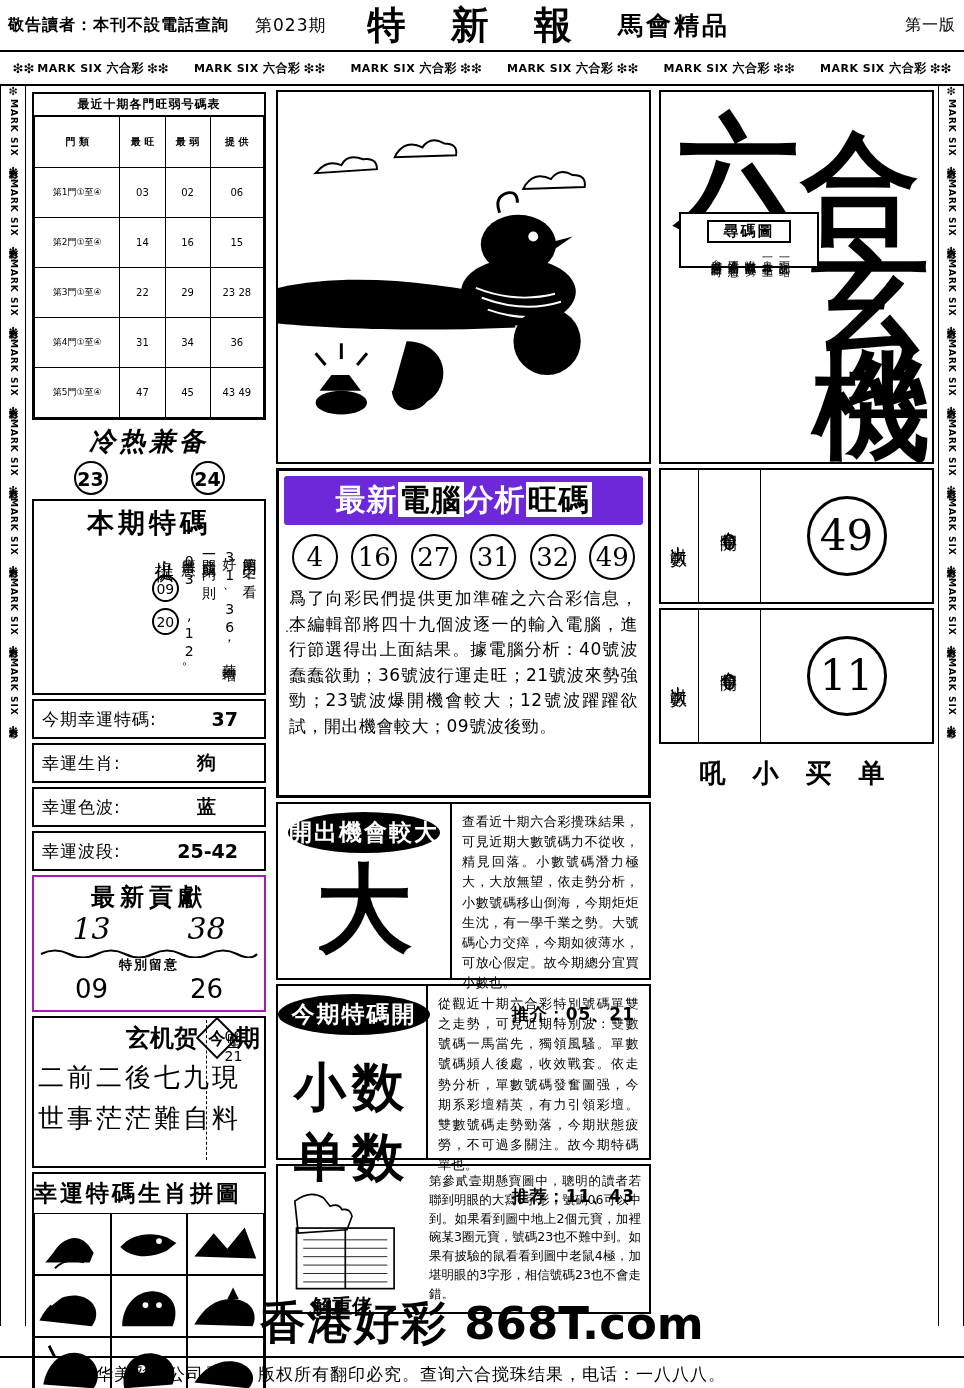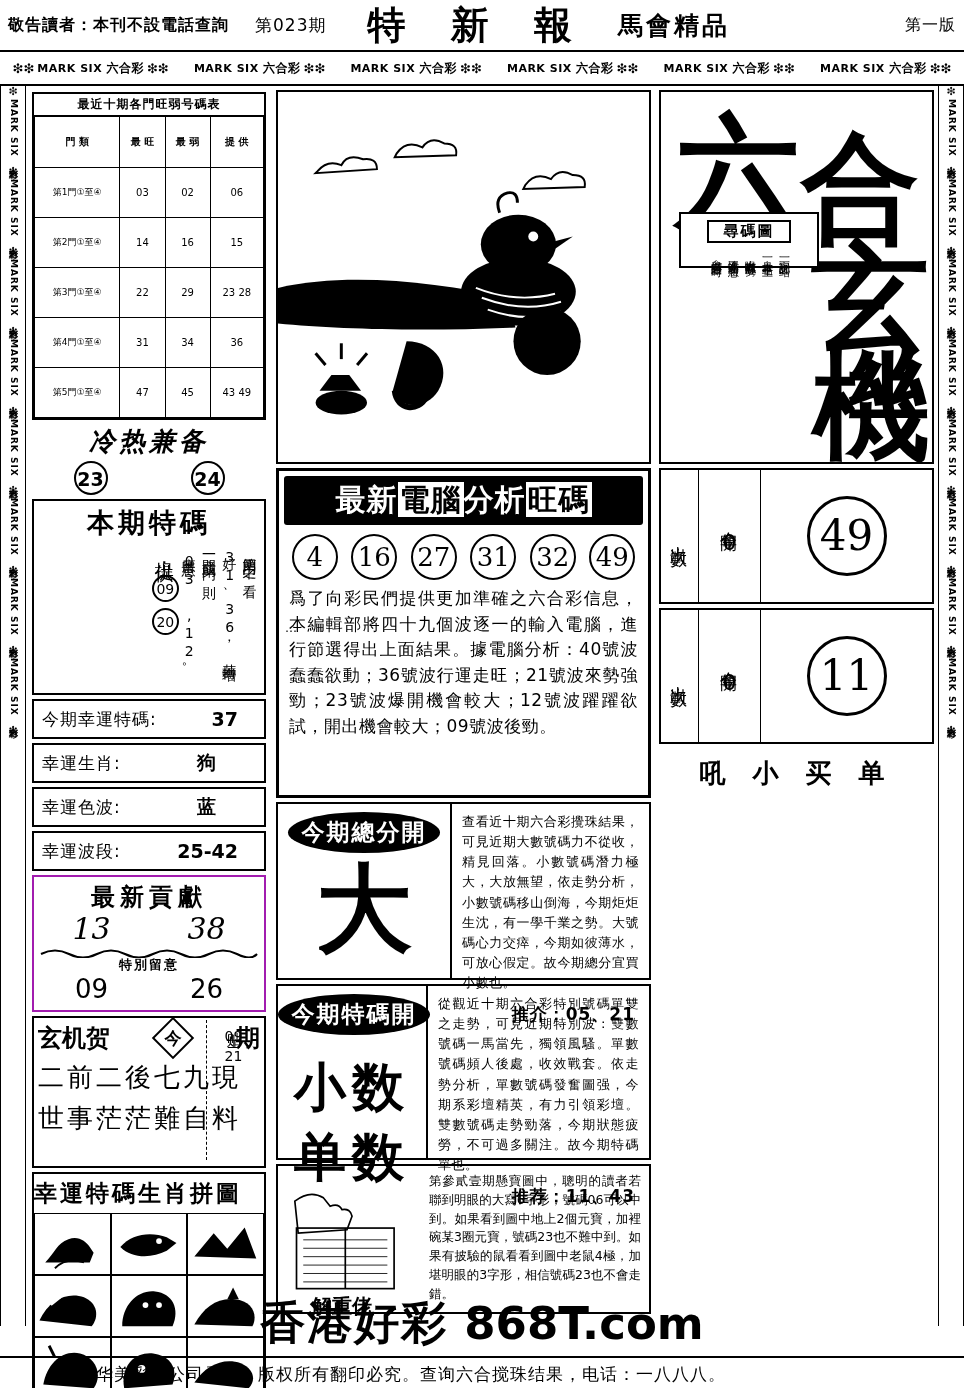--- a/index.html
+++ b/index.html
@@ -122,21 +122,21 @@
   .gong { border:2px solid #a21caf; margin:4px 6px; padding:4px 0 6px 0; text-align:center; }
   .gong .t { font-size:24px; font-weight:bold; letter-spacing:5px; font-family:"DejaVu Serif", serif;}
   .gong .pair { display:flex; justify-content:space-around; font-size:30px;
     font-family:"DejaVu Serif", serif; font-style:italic; margin-top:-2px;}
   .wavy { height:12px; overflow:hidden; }
   .gong .note { font-size:13px; letter-spacing:2px; font-weight:bold; margin-top:-2px;}
   .gong .pair2 { display:flex; justify-content:space-around; font-size:26px; margin-top:0px;}
 
   
   .xuan { border:2px solid #000; margin:4px 6px; padding:4px; position:relative; height:152px;}
-  .xuan .hd { display:flex; align-items:center; justify-content:space-between; gap:4px;
+  .xuan .hd { display:flex; align-items:center; justify-content:flex-end; gap:4px;
     font-size:24px; font-weight:bold; font-family:"DejaVu Serif", serif;}
   .diamond {
     display:inline-block; width:30px; height:30px; border:2px solid #000;
     transform:rotate(45deg); position:relative;
   }
   .diamond span { position:absolute; inset:0; transform:rotate(-45deg);
     display:flex; align-items:center; justify-content:center; font-size:17px; font-weight:bold;}
   .xuan .l1, .xuan .l2 { text-align:left; font-size:26px; letter-spacing:3px;
     font-family:"DejaVu Serif", serif; margin-top:6px; }
   .xuan .vtab {
@@ -156,21 +156,21 @@
 
   
   .pic {
     border:2px solid #000; margin:4px; height:374px; position:relative; overflow:hidden;
     background:#fff;
   }
   .comp {
     border:3px solid #000; margin:4px; height:330px; position:relative;
   }
   .comp .banner {
-    background:#000000; color:#fff; text-align:center;
+    background:#6d28d9; color:#fff; text-align:center;
     font-size:30px; font-weight:bold; letter-spacing:1px; padding:4px 0;
     font-family:"DejaVu Serif", serif;
     margin:5px; border-radius:3px;
   }
   .comp .banner .inv { background:#fff; color:#000; padding:0 2px; }
   .comp .balls { display:flex; justify-content:space-around; padding:4px 6px 2px 6px;}
   .ball {
     width:46px; height:46px; line-height:42px; border:2px solid #000; border-radius:50%;
     text-align:center; font-size:26px; font-family:"DejaVu Serif", serif;
   }
@@ -551,21 +551,21 @@
           <span class="ball">31</span>
           <span class="ball">32</span>
           <span class="ball">49</span>
         </div>
         <div class="dots">…</div>
         <div class="para">爲了向彩民們提供更加準確之六合彩信息，本編輯部將四十九個波逐一的輸入電腦，進行節選得出上面結果。據電腦分析：40號波蠢蠢欲動；36號波行運走旺；21號波來勢強勁；23號波爆開機會較大；12號波躍躍欲試，開出機會較大；09號波後勁。</div>
       </div>
 
       <div class="twohalf" style="height:178px;">
         <div class="half" style="width:176px;">
-          <div class="oval" style="width:152px;">今期總分開</div>
+          <div class="oval" style="width:152px;">開出機會較大</div>
           <div class="bigchar" style="margin-top:8px;">大</div>
         </div>
         <div class="half" style="flex:1; border-left-width:0;">
           <div class="txtbox">查看近十期六合彩攪珠結果，可見近期大數號碼力不從收，精見回落。小數號碼潛力極大，大放無望，依走勢分析，小數號碼移山倒海，今期炬炬生沈，有一學千業之勢。大號碼心力交瘁，今期如彼薄水，可放心假定。故今期總分宜買小數也。</div>
           <div class="reco">推介：05、21</div>
         </div>
       </div>
 
       <div class="twohalf" style="height:176px;">
         <div class="half" style="width:152px;">

